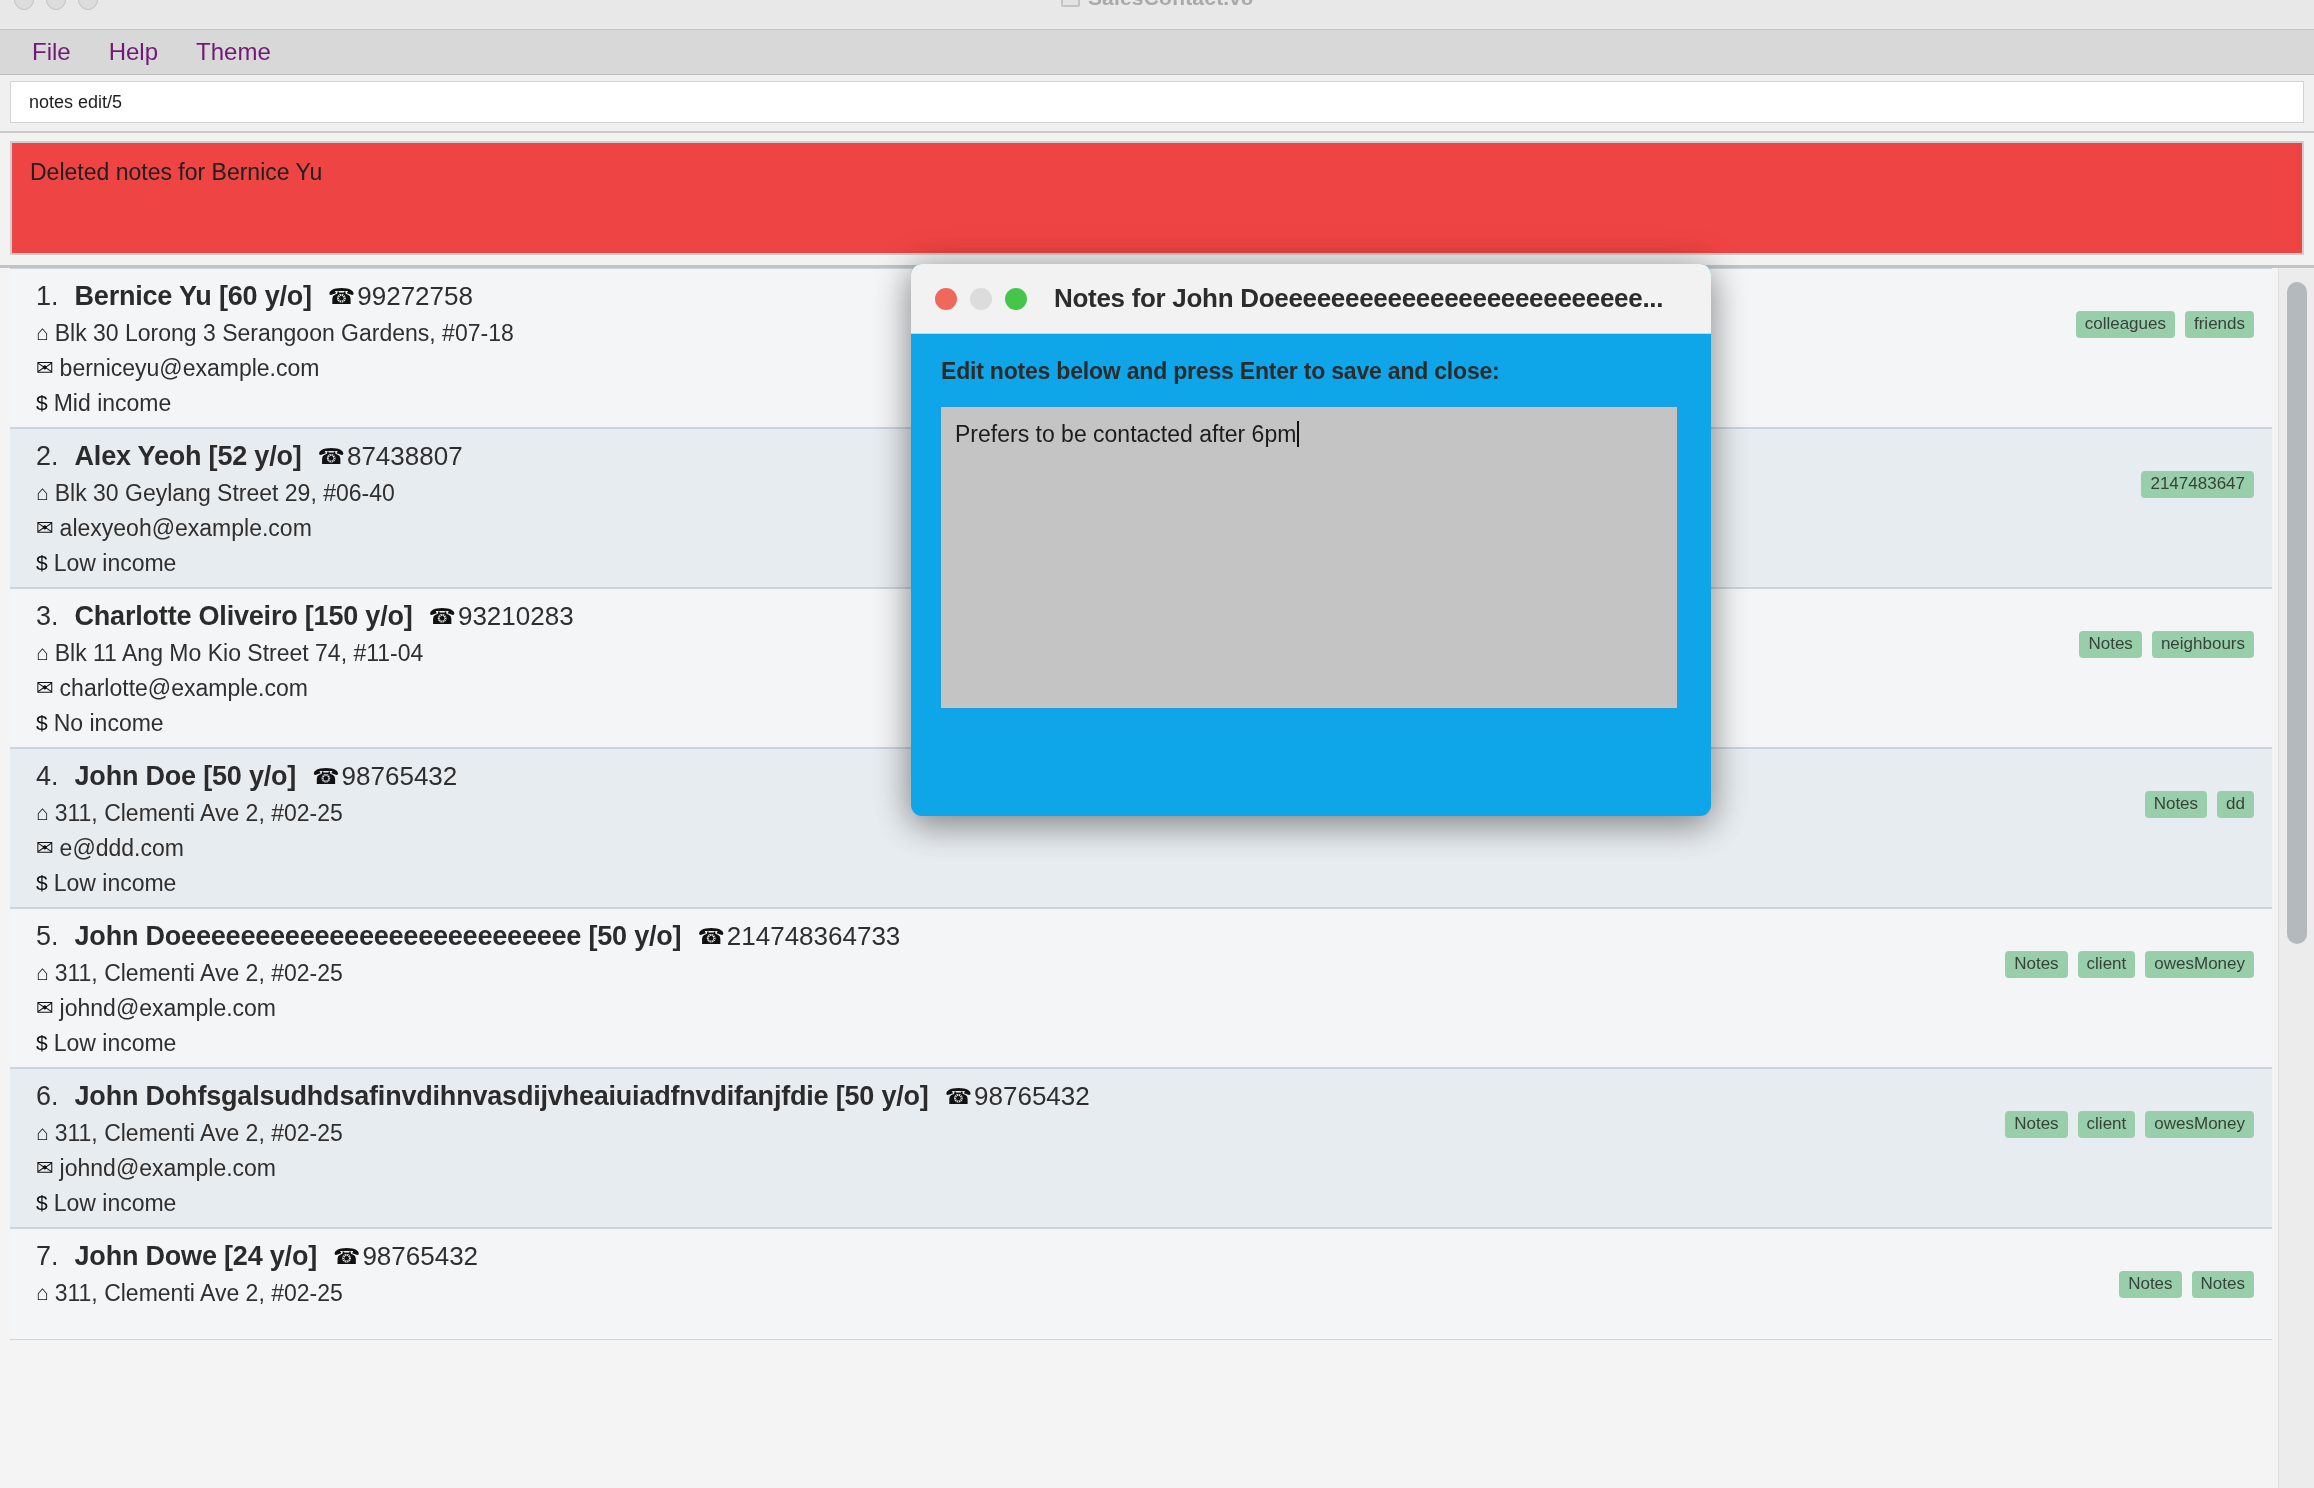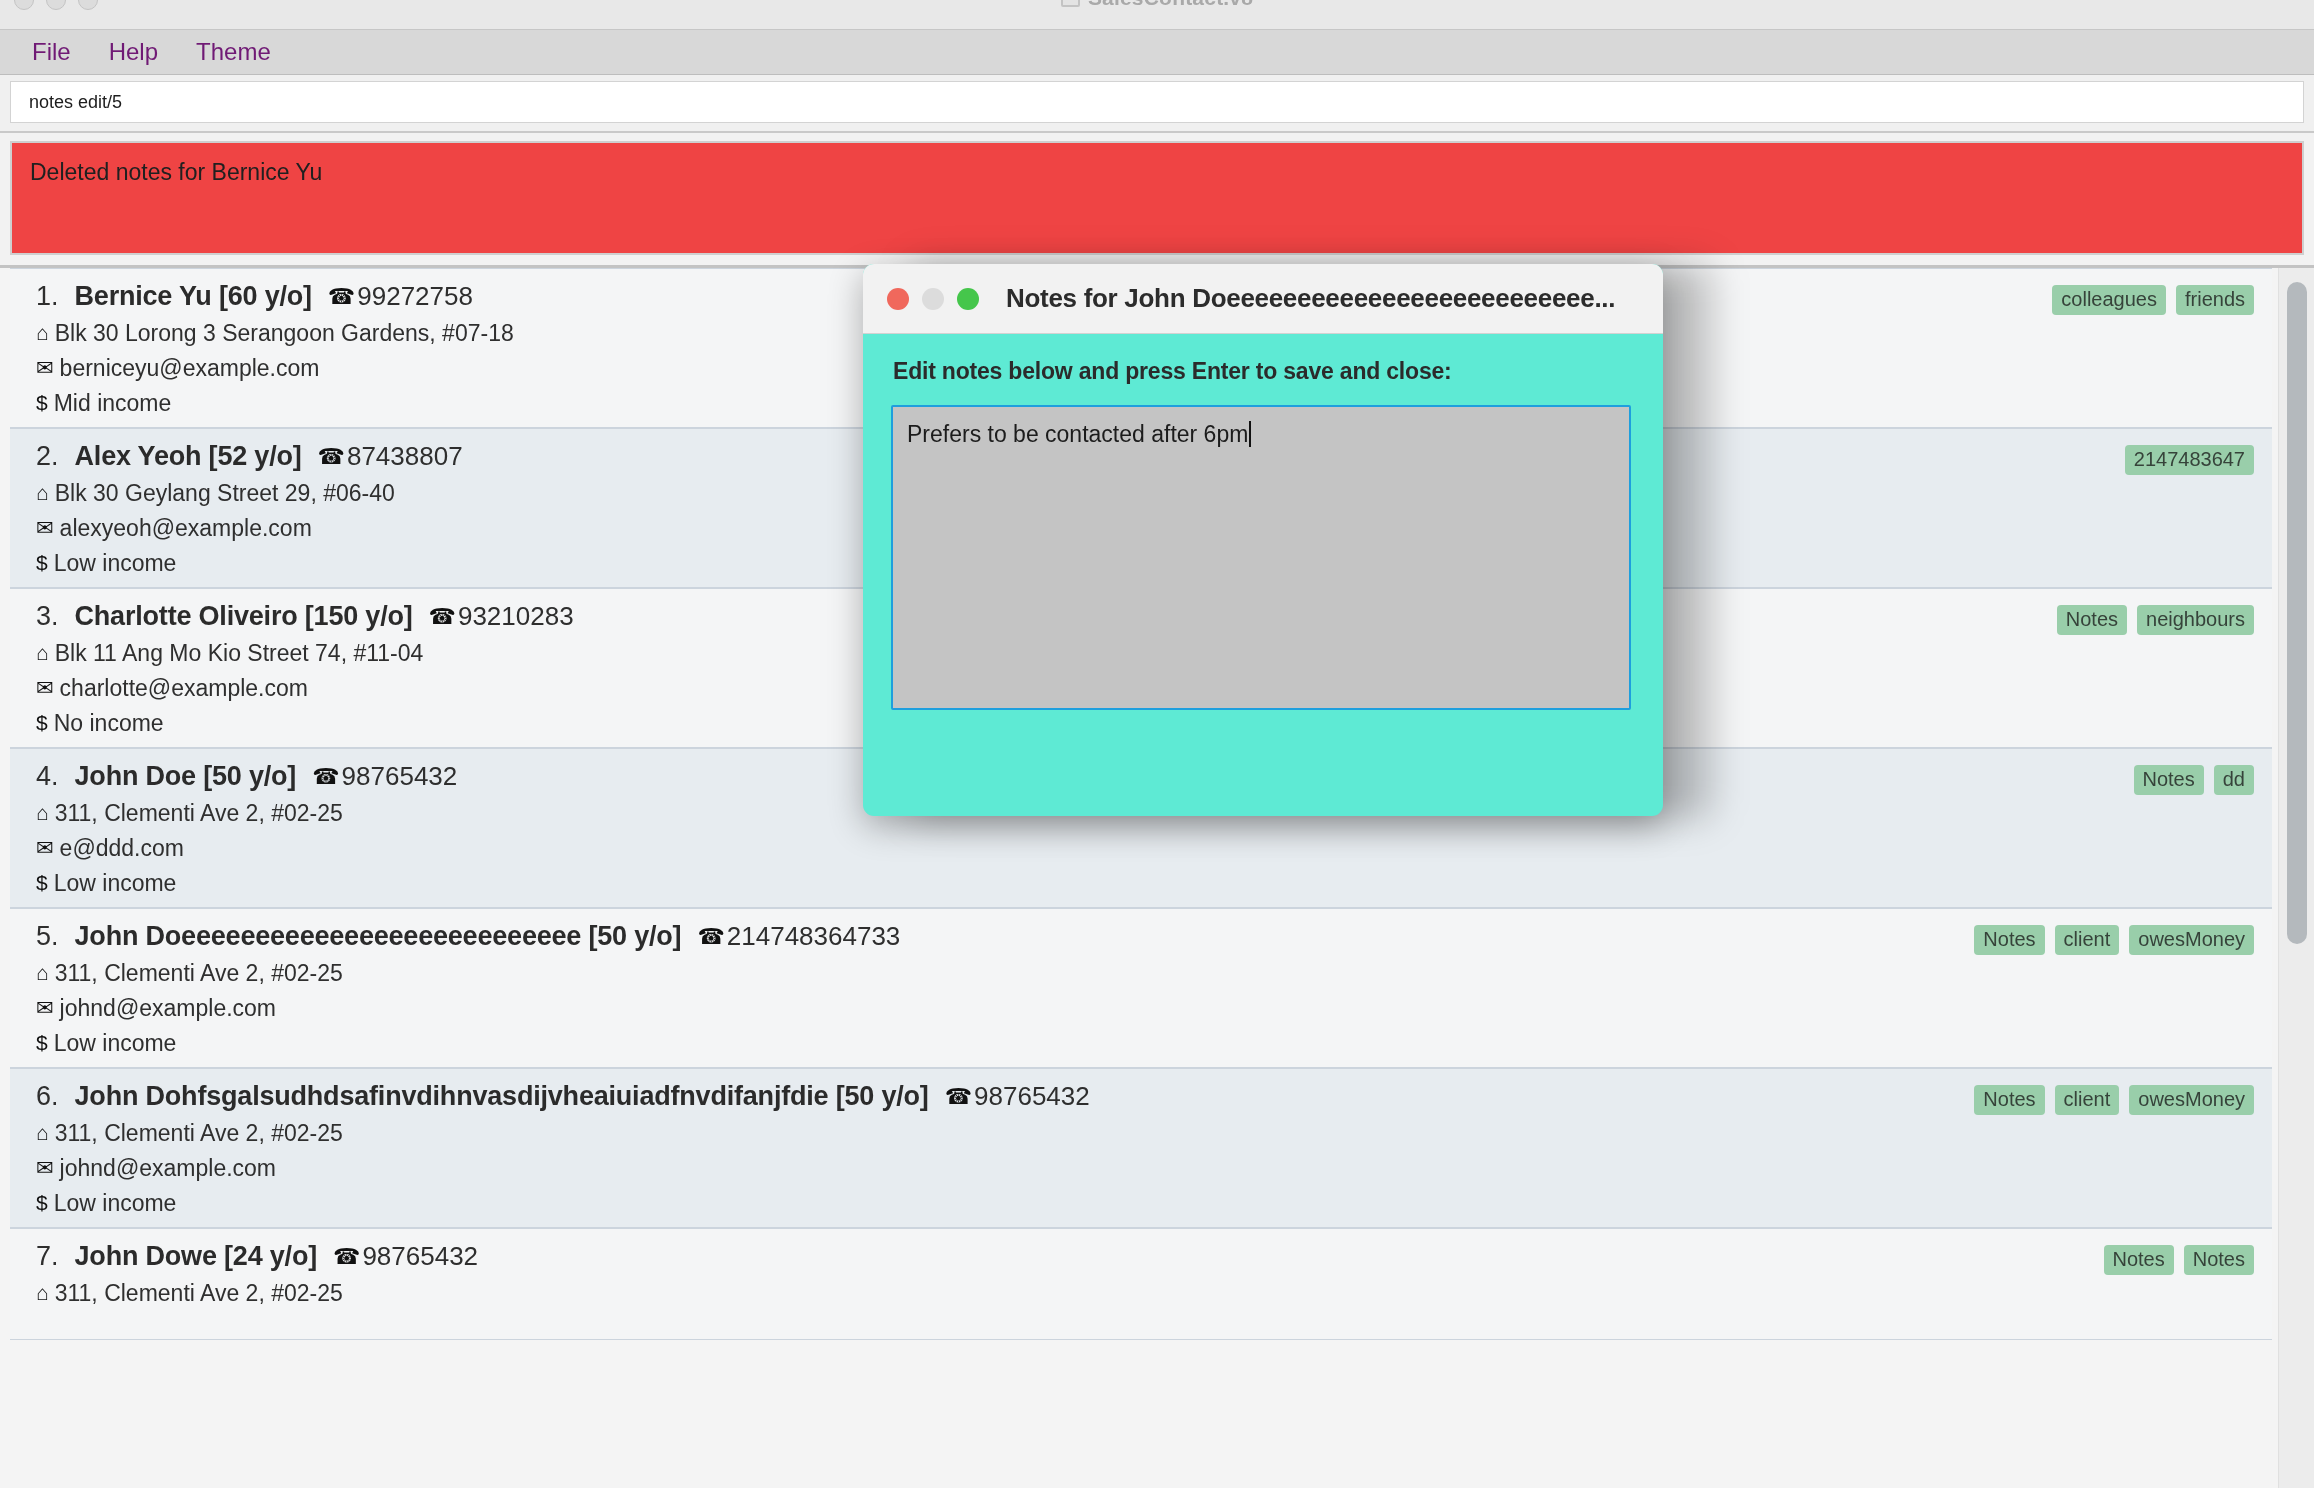--- a/index.html
+++ b/index.html
@@ -141,24 +141,25 @@
   .tags-col {
     flex: 0 0 300px;
     display: flex; flex-wrap: wrap;
     justify-content: flex-end; align-content: flex-start;
     gap: 8px 10px;
     padding-right: 18px; padding-top: 4px;
   }
   .tag {
     background: #99ceaa;
     color: #36433a;
-    font-size: 20px;
+    font-size: 17px;
     padding: 3px 9px 4px 9px;
     border-radius: 4px;
     white-space: nowrap;
+    margin-top: 26px;
   }
 
   
   .sbar {
     flex: 0 0 36px;
     background: #ececec;
     position: relative;
     border-left: 1px solid #e0e0e0;
   }
   .sthumb {
@@ -169,22 +170,22 @@
   
   .modal-shadow {
     position: absolute;
     left: 911px; top: 264px; width: 800px; height: 555px;
     background: rgba(0,0,0,.22);
     filter: blur(18px);
     border-radius: 14px;
   }
   .modal {
     position: absolute;
-    left: 863px; top: 264px; width: 800px; height: 552px;
-    background: #5eead4;
+    left: 911px; top: 264px; width: 800px; height: 552px;
+    background: #0ea5e9;
     border-radius: 11px;
     overflow: hidden;
     box-shadow: 0 10px 34px rgba(0,0,0,.30);
   }
   .modal-titlebar {
     height: 70px;
     background: #f2f2f2;
     border-bottom: 1px solid #d2d2d2;
     display: flex; align-items: center;
     padding-left: 24px; gap: 13px;

